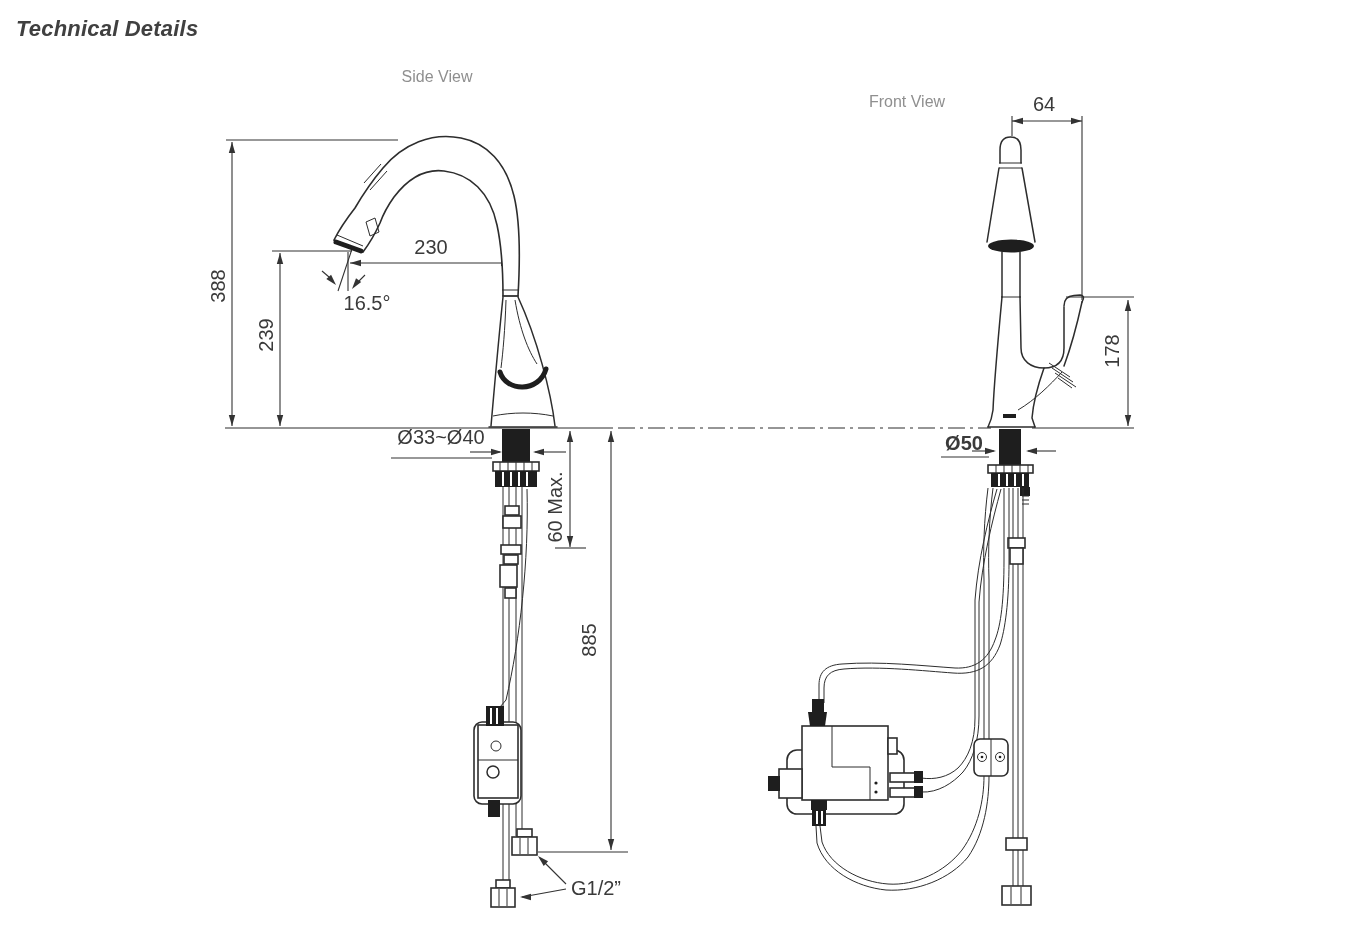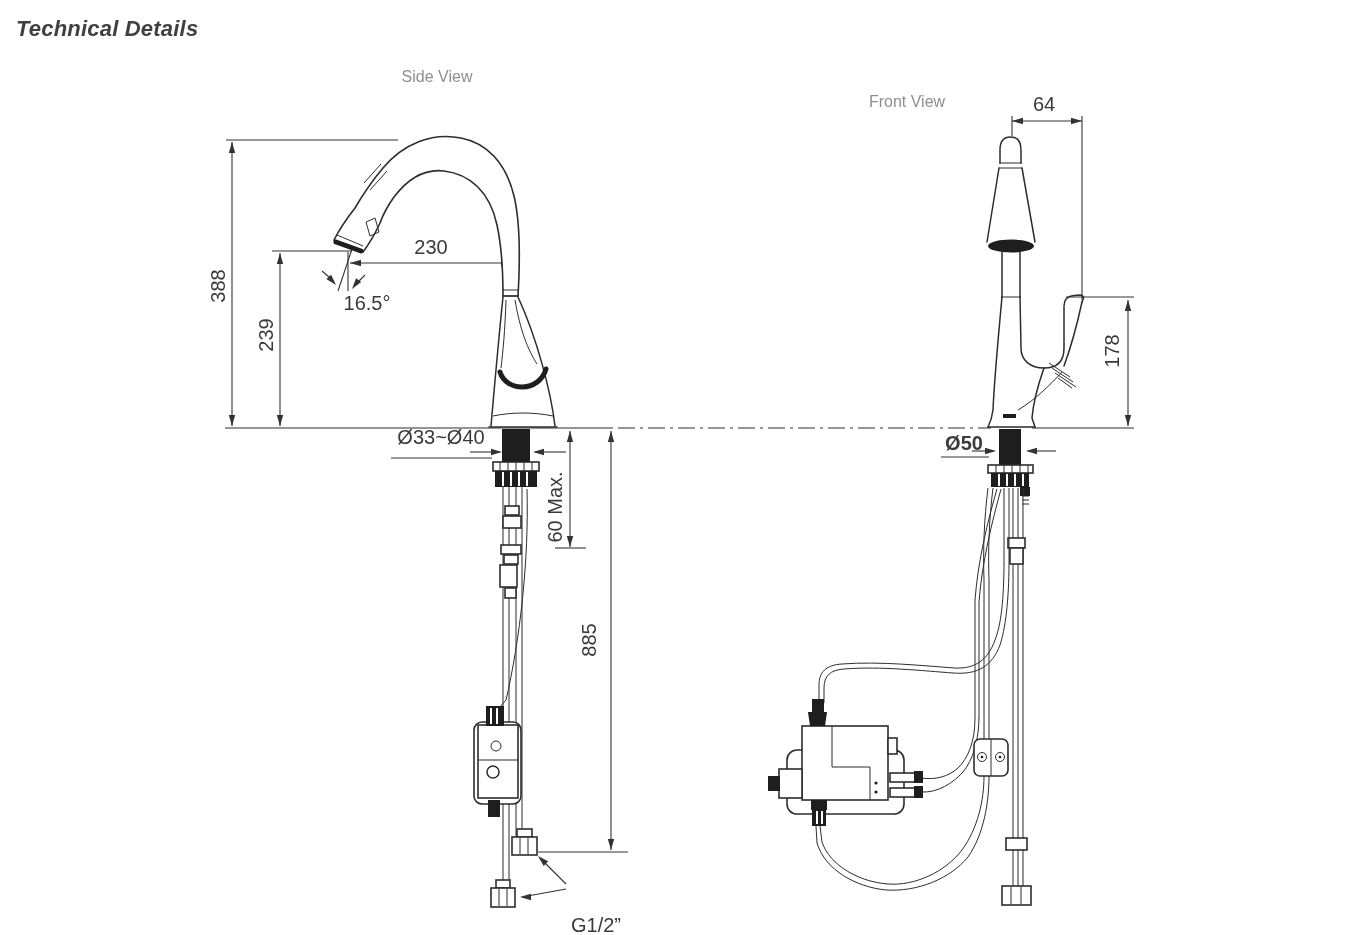--- a/index.html
+++ b/index.html
@@ -298,19 +298,19 @@
   <div class="view-label" style="left:437px;top:77px;">Side View</div>
   <div class="view-label" style="left:907px;top:77px;margin-top:25px;">Front View</div>
 
   <div class="dim rot" style="left:218px;top:286px;">388</div>
   <div class="dim rot" style="left:266px;top:335px;">239</div>
   <div class="dim" style="left:431px;top:247px;">230</div>
   <div class="dim" style="left:345px;top:303px;margin-left:22px;">16.5°</div>
   <div class="dim" style="left:441px;top:421px;margin-top:16px;">Ø33~Ø40</div>
   <div class="dim rot" style="left:555px;top:507px;">60 Max.</div>
   <div class="dim rot" style="left:589px;top:640px;">885</div>
-  <div class="dim" style="left:596px;top:888px;margin-top:37px;">G1/2”</div>
+  <div class="dim" style="left:596px;top:888px;">G1/2”</div>
 
   <div class="dim" style="left:1044px;top:104px;">64</div>
   <div class="dim rot" style="left:1112px;top:351px;">178</div>
   <div class="dim" style="left:964px;top:443px;font-weight:bold;">Ø50</div>
 
 </div>
 
 </body></html>

